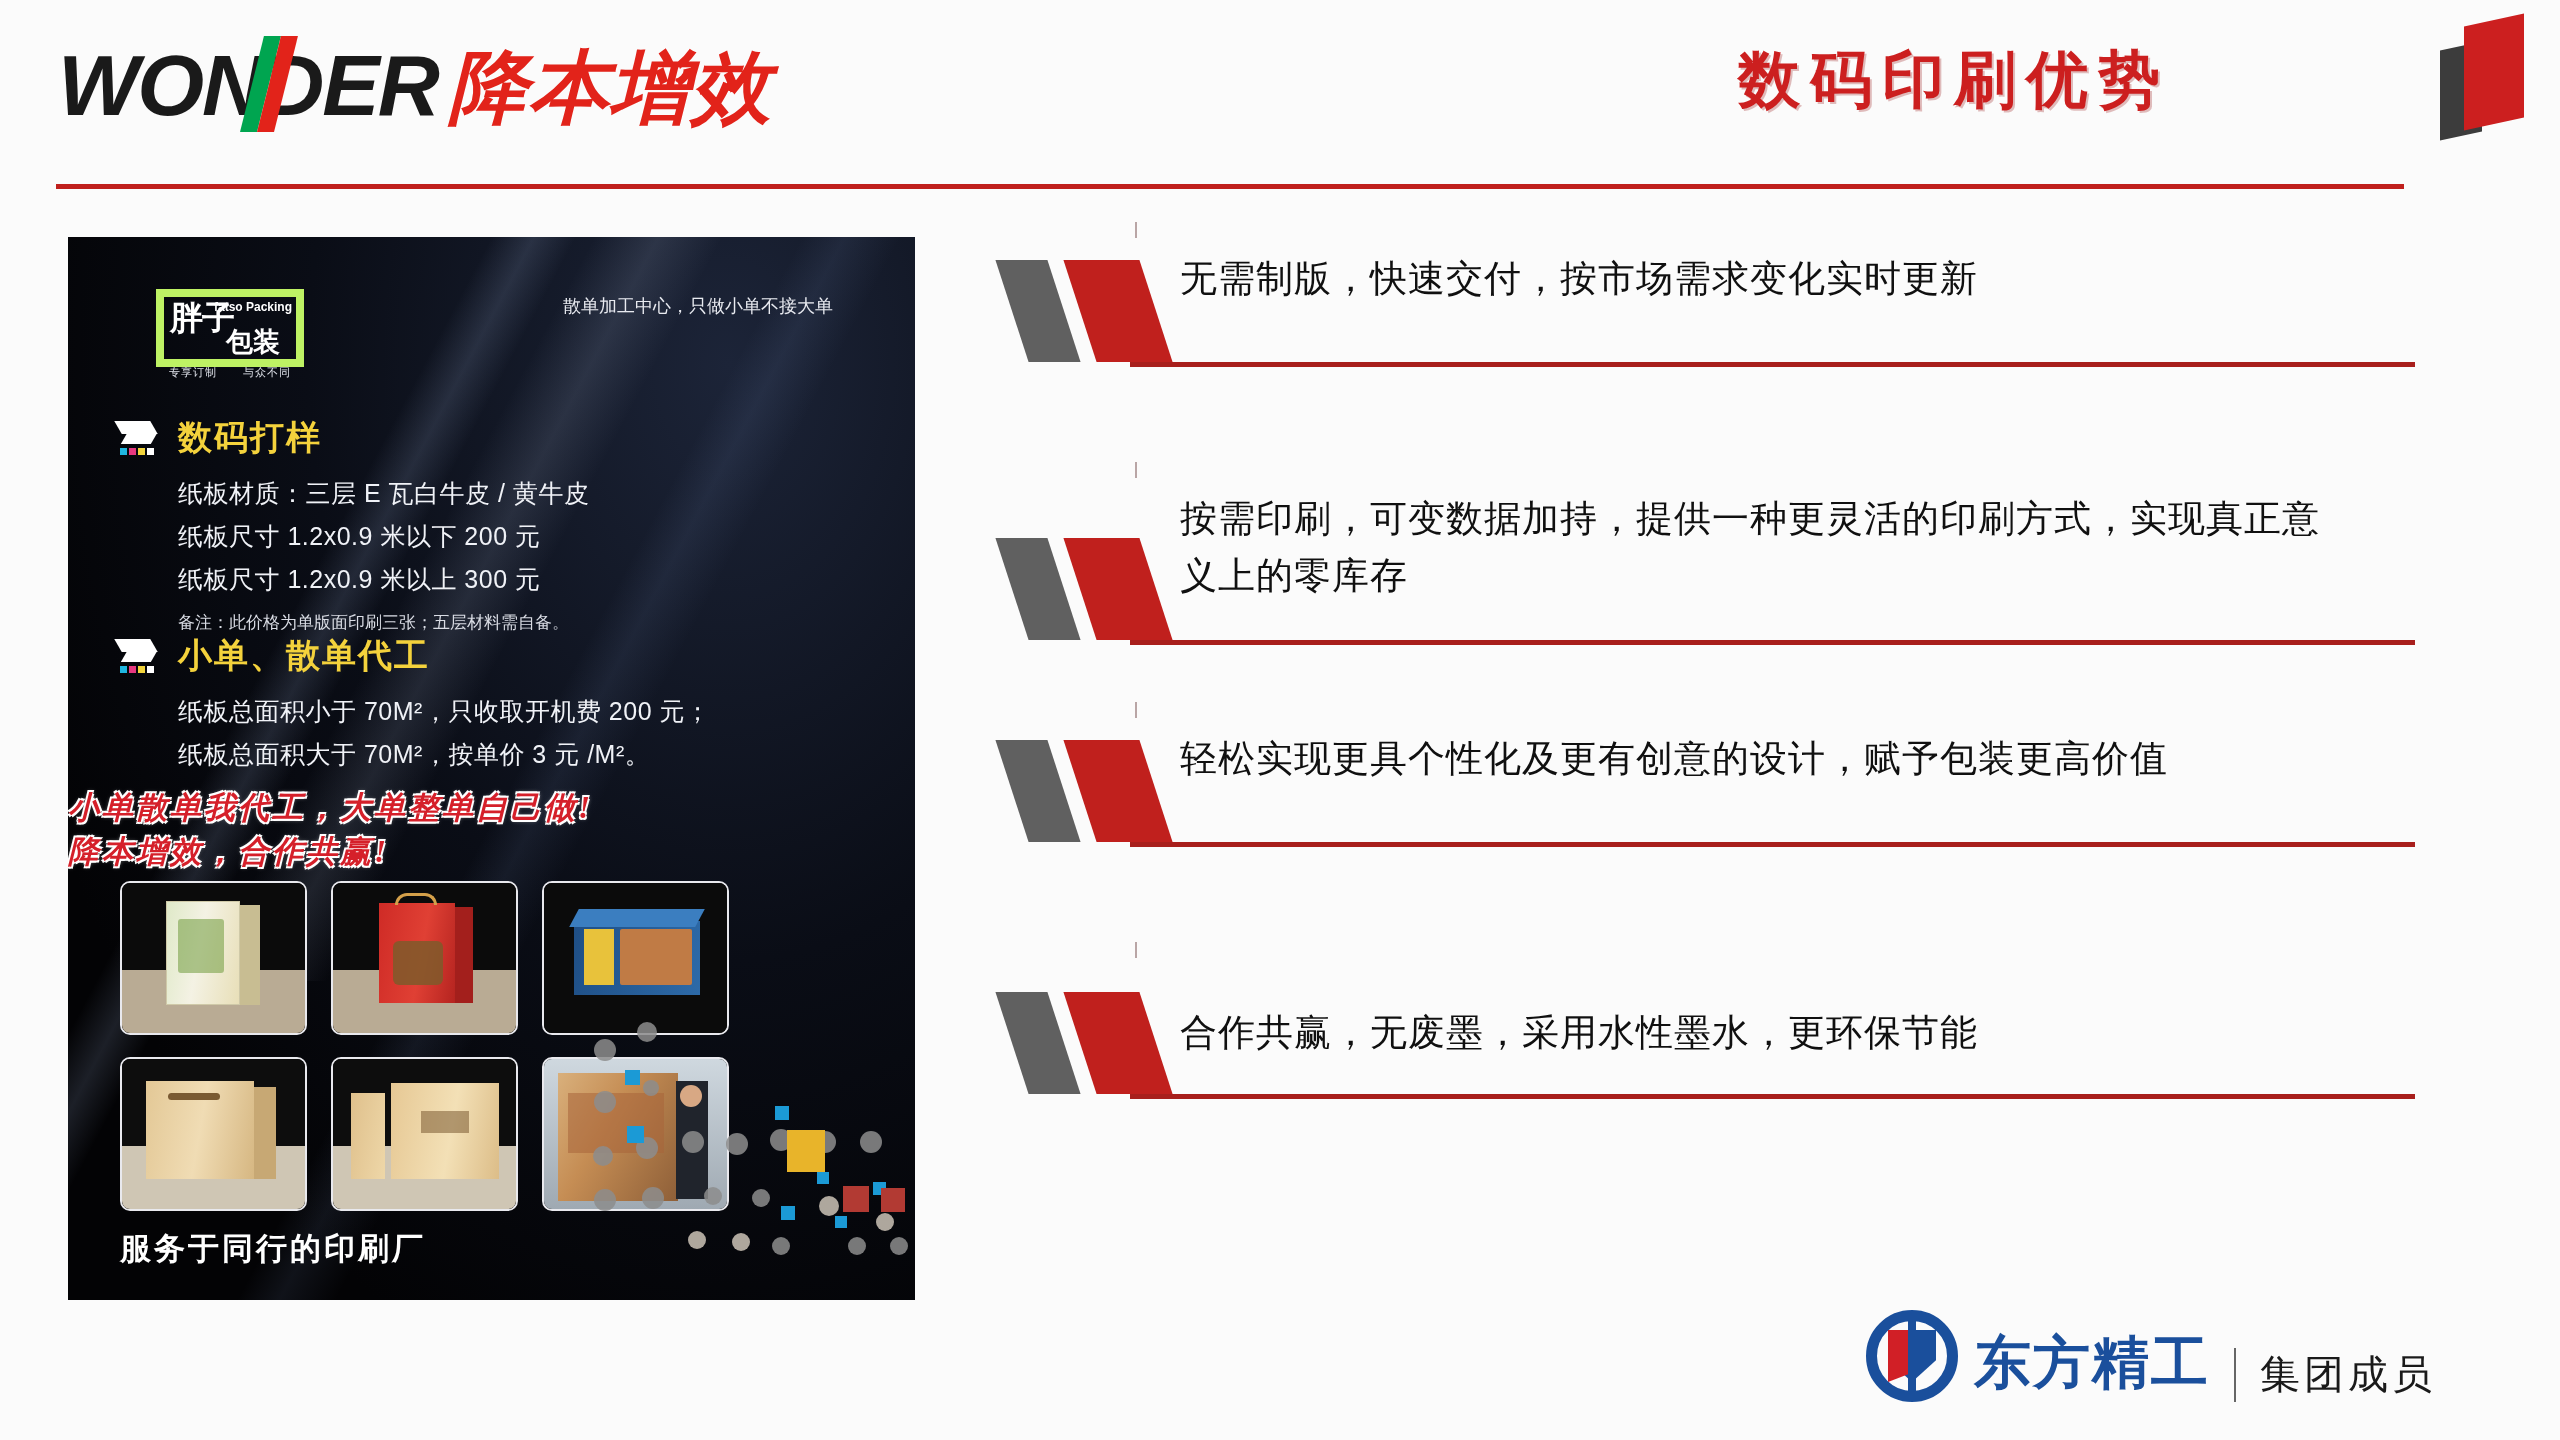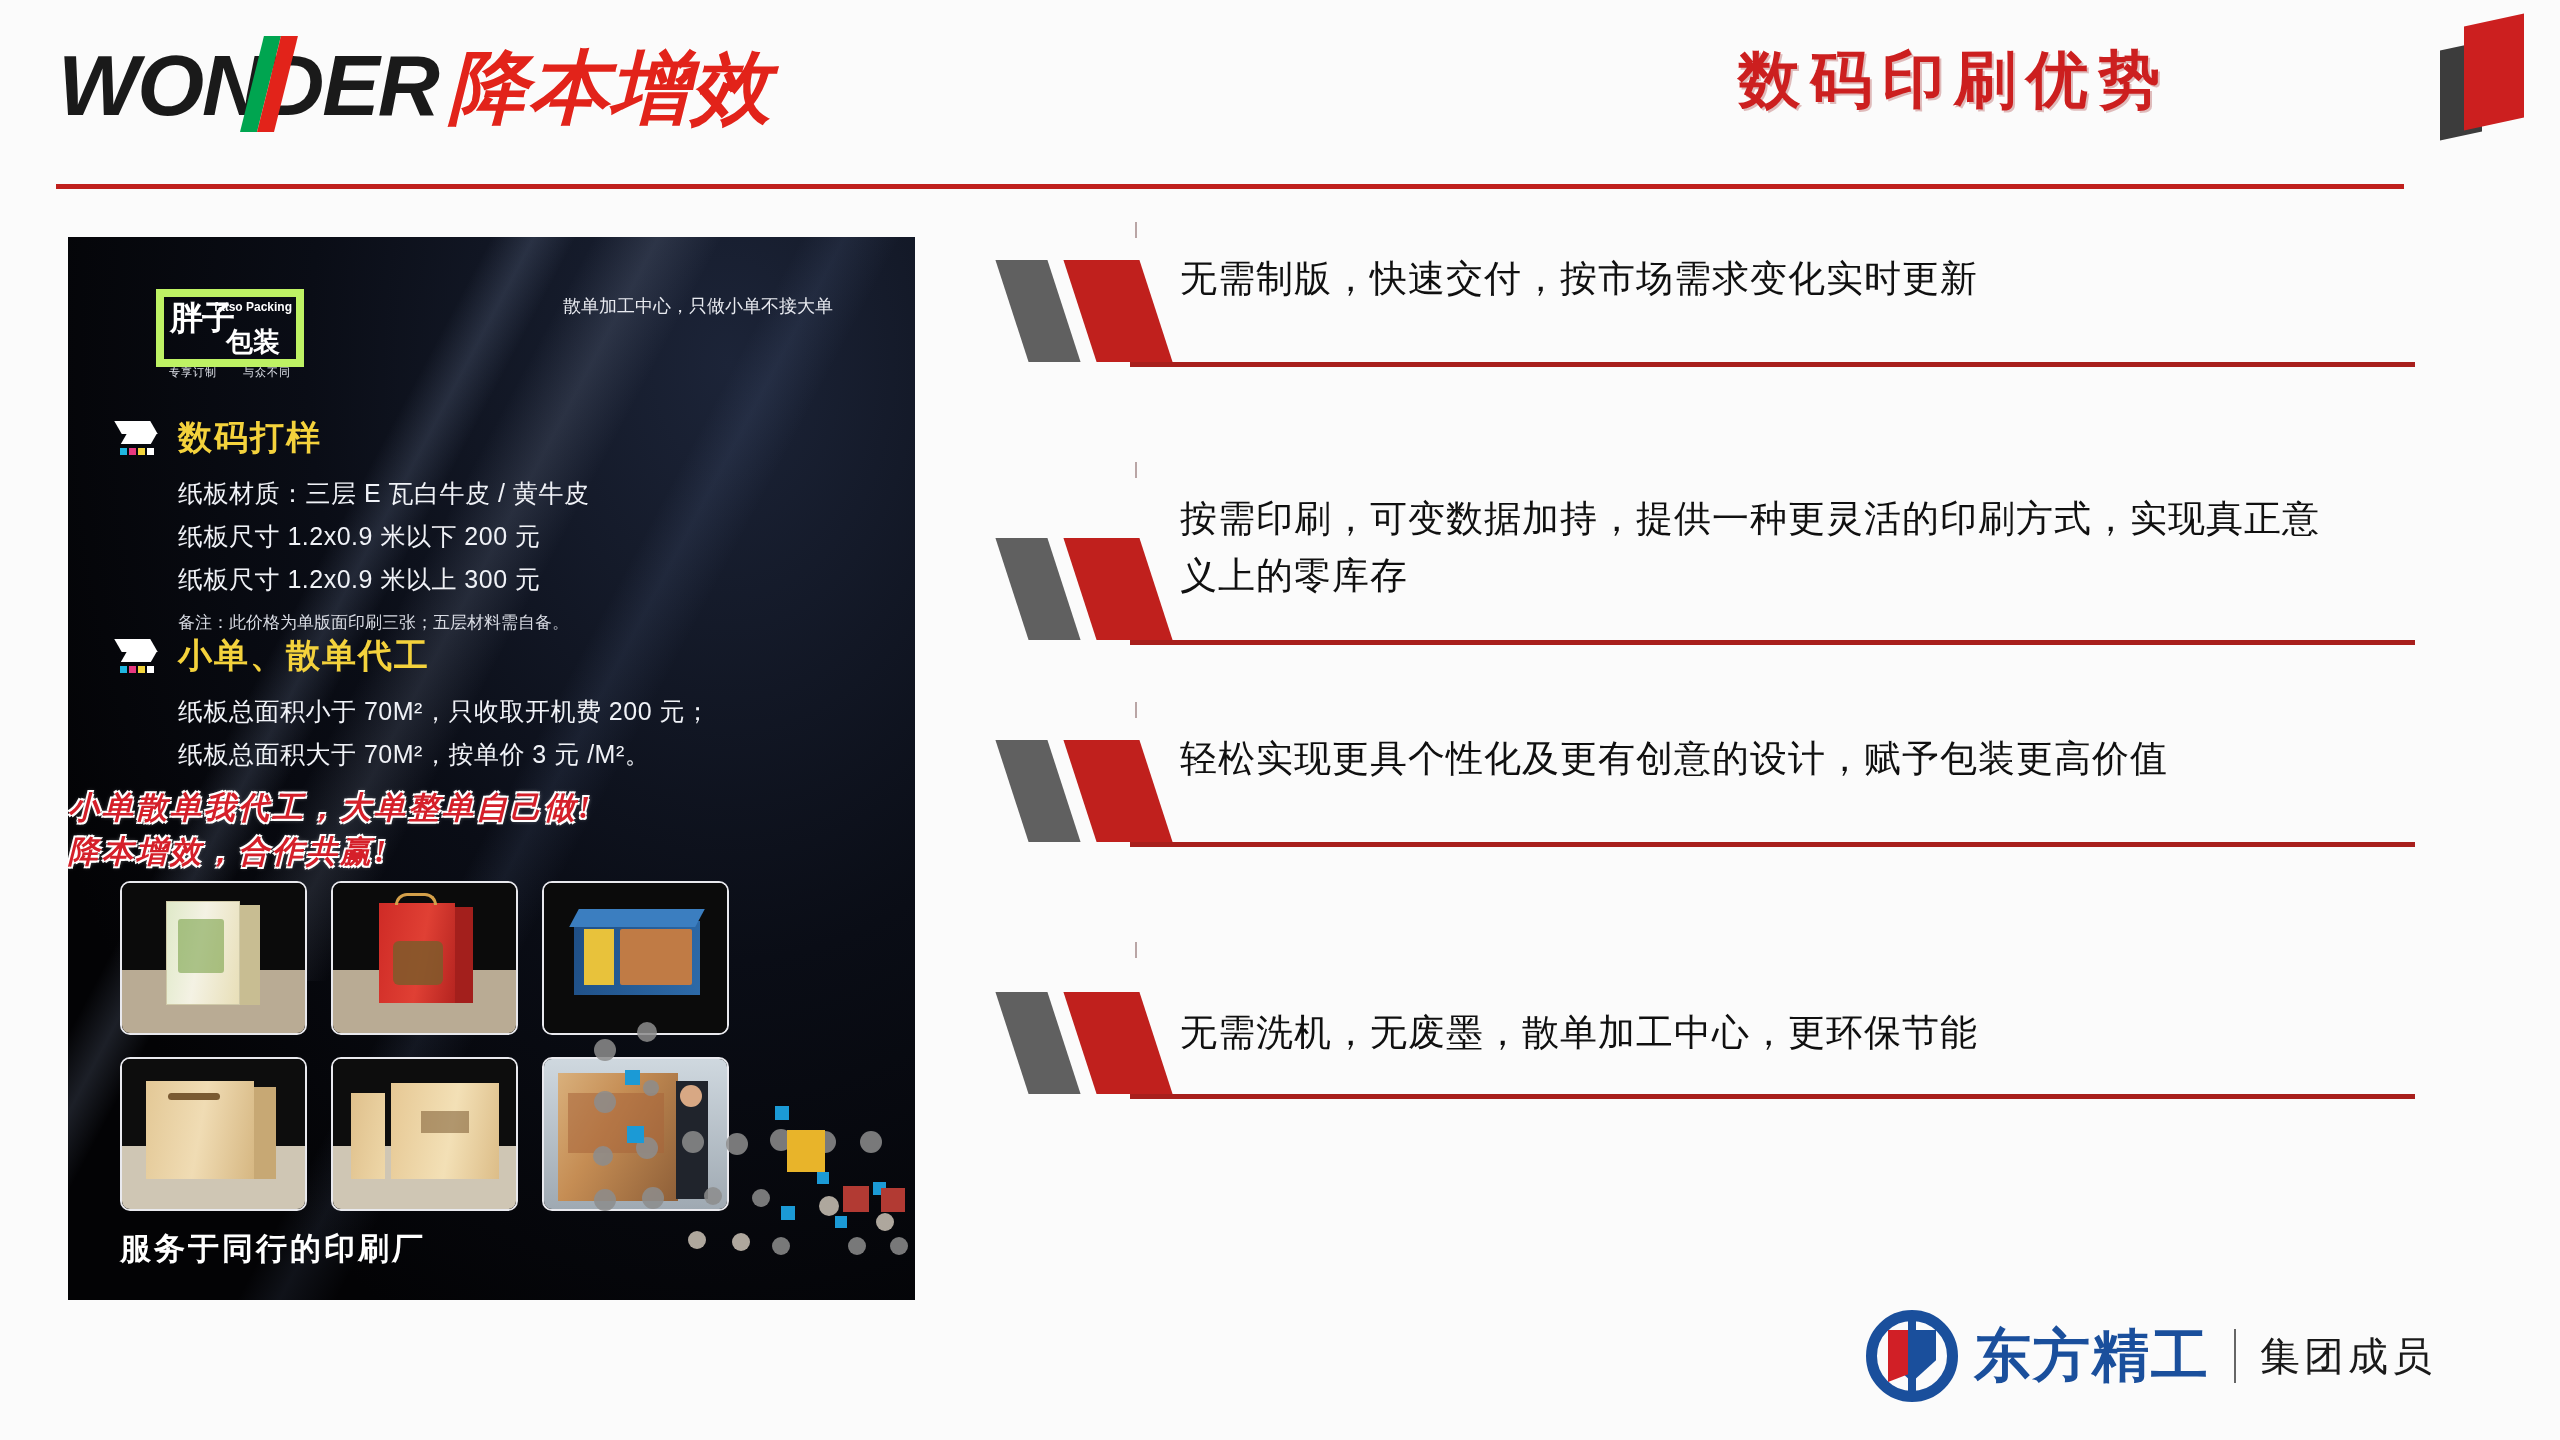--- a/index.html
+++ b/index.html
@@ -175,21 +175,21 @@
   }
   .bullet .brule {
     position:absolute; left:120px; top:112px; width:1285px; height:5px;
     background:#a81f1c;
   }
   .bullet .btick {
     position:absolute; left:125px; top:-28px; width:2px; height:16px; background:#b9a5a5;
   }
 
   
-  .footer-logo { position:absolute; right:124px; bottom:38px; display:flex; align-items:center; }
+  .footer-logo { position:absolute; right:124px; bottom:38px; display:flex; align-items:flex-end; }
   .fl-mark { width:92px; height:92px; position:relative; }
   .fl-ring {
     position:absolute; inset:0; border-radius:50%;
     border:11px solid #1a4f9c;
   }
   .fl-shield {
     position:absolute; left:22px; top:20px; width:48px; height:52px;
     background:#1a4f9c;
     clip-path:polygon(0 0,100% 0,100% 58%,50% 100%,0 58%);
   }
@@ -410,21 +410,21 @@
     <div class="btext">轻松实现更具个性化及更有创意的设计，赋予包装更高价值</div>
     <div class="brule"></div>
   </div>
 
   <div class="bullet">
     <div class="btick"></div>
     <div class="mark" style="top:22px;">
       <div class="mk-gray"></div>
         <div class="mk-red"></div>
     </div>
-    <div class="btext" style="top:34px;">无需洗机，无废墨，散单加工中心，更环保节能</div>
+    <div class="btext" style="top:34px;">合作共赢，无废墨，采用水性墨水，更环保节能</div>
     <div class="brule" style="top:124px;"></div>
   </div>
 </div>
 
 <div class="footer-logo">
   <div class="fl-mark">
     <div class="fl-ring"></div>
     <div class="fl-shield"></div>
     <div class="fl-shield-r"></div>
     <div class="fl-bar"></div>

